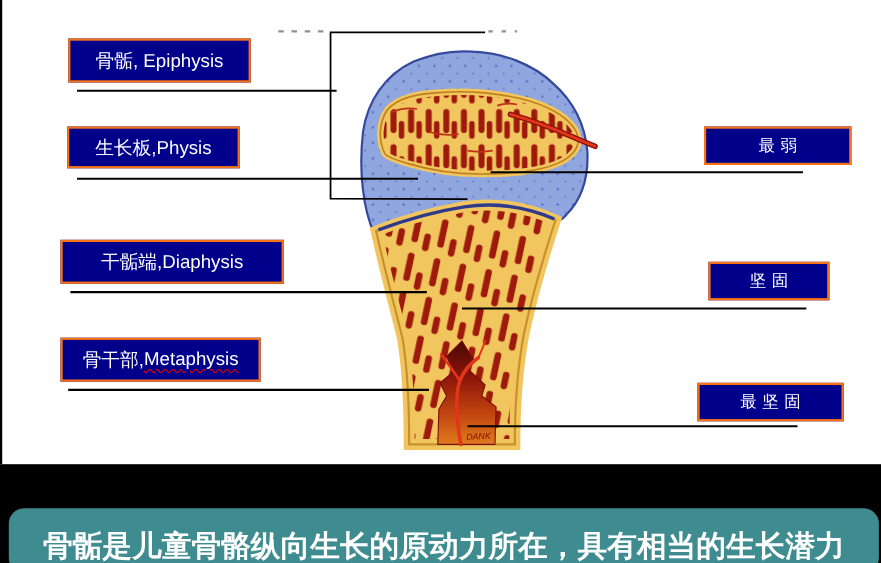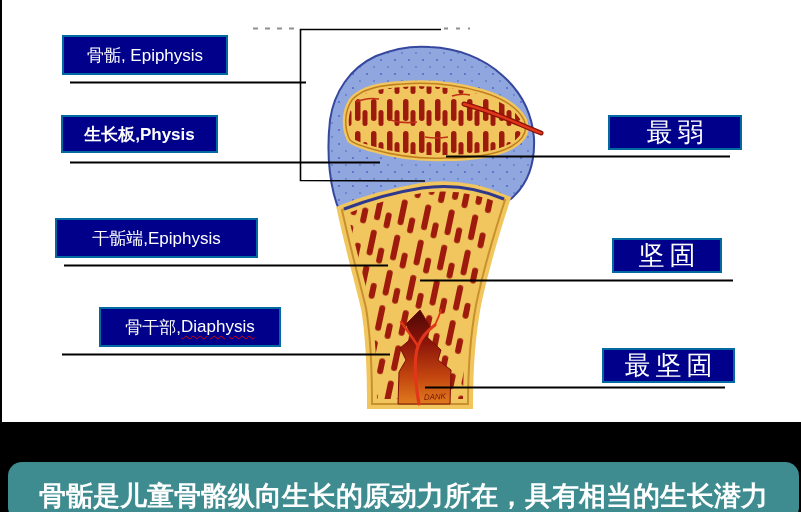--- a/index.html
+++ b/index.html
@@ -13,25 +13,25 @@
   .caption-bar{
     position:absolute;left:8px;top:462px;width:791px;height:59px;
     background:var(--caption-bar,#3E8C90);border-radius:14px;z-index:2;
     display:flex;align-items:center;justify-content:center;padding-top:9px;
   }
   .caption-text{
     color:var(--caption-text,#fff);font-size:27px;font-weight:bold;
     letter-spacing:0px;white-space:nowrap;
   }
   .lbl{
-    position:absolute;background:var(--label-box,#00008B);border:2px solid #0369a1;
+    position:absolute;background:var(--label-box,#00008B);border:2px solid #f97316;
     color:var(--label-text,#fff);display:flex;align-items:center;justify-content:center;
     font-size:17px;z-index:7;white-space:nowrap;
   }
-  .lbl-right{letter-spacing:5px;padding-left:5px;font-size:26px;}
+  .lbl-right{letter-spacing:5px;padding-left:5px;font-size:15px;margin-left:32px;}
   .wavy{
     text-decoration:underline;text-decoration-style:wavy;
     text-decoration-color:#e00000;text-decoration-thickness:1px;text-underline-offset:3px;
   }
   .bone-svg{position:absolute;left:290px;top:15px;width:270px;height:400px;z-index:3;}
   .lines-svg{position:absolute;left:0;top:0;width:801px;height:512px;z-index:6;pointer-events:none;}
 </style>
 </head>
 <body>
 
@@ -135,29 +135,29 @@
     <line x1="420" y1="280.5" x2="733" y2="280.5" stroke="#000" stroke-width="1.8"></line>
     <line x1="425" y1="387.5" x2="725" y2="387.5" stroke="#000" stroke-width="1.8"></line>
     <polyline points="441,29.5 300.5,29.5 300.5,180.5 425,181" fill="none" stroke="#000" stroke-width="1.6"></polyline>
     <line x1="253" y1="28.5" x2="299" y2="28.5" stroke="#909090" stroke-width="2" stroke-dasharray="5 7"></line>
     <line x1="444" y1="28.5" x2="470" y2="28.5" stroke="#909090" stroke-width="2" stroke-dasharray="4 8"></line>
   </svg>
 
   <div class="lbl" style="left:62px;top:35px;width:166px;height:40px;">
     <span>骨骺, Epiphysis</span>
   </div>
-  <div class="lbl" style="left:61px;top:115px;width:157px;height:38px;font-weight:bold;">
+  <div class="lbl" style="left:61px;top:115px;width:157px;height:38px;">
     <span>生长板,Physis</span>
   </div>
   <div class="lbl" style="left:55px;top:218px;width:203px;height:40px;">
-    <span>干骺端,Epiphysis</span>
+    <span>干骺端,Diaphysis</span>
   </div>
-  <div class="lbl" style="left:55px;top:307px;width:182px;height:40px;margin-left:44px;">
+  <div class="lbl" style="left:55px;top:307px;width:182px;height:40px;">
     <span>骨干部,</span>
-      <span class="wavy">Diaphysis</span>
+      <span class="wavy">Metaphysis</span>
   </div>
 
   <div class="lbl lbl-right" style="left:608px;top:115px;width:134px;height:35px;">
     <span>最弱</span>
   </div>
   <div class="lbl lbl-right" style="left:612px;top:238px;width:110px;height:35px;">
     <span>坚固</span>
   </div>
   <div class="lbl lbl-right" style="left:602px;top:348px;width:133px;height:35px;font-family:Liberation Mono, monospace;">
     <span>最坚固</span>

